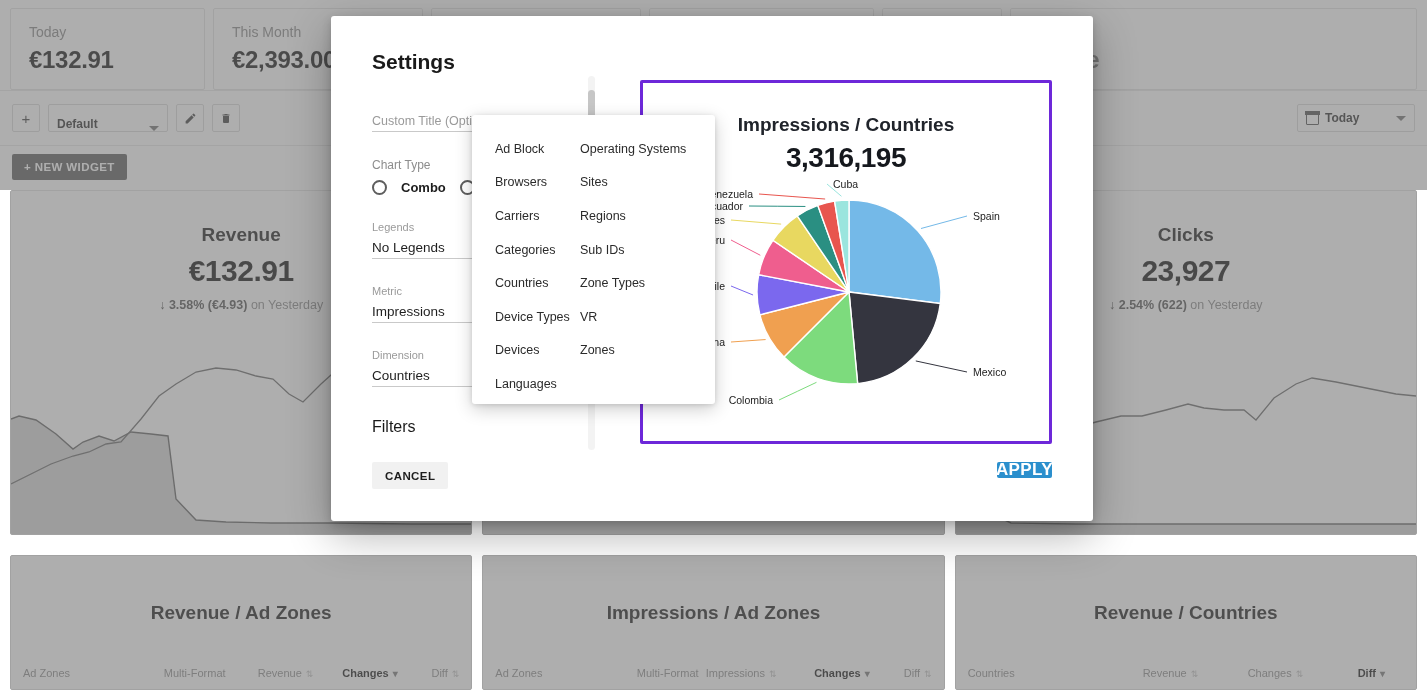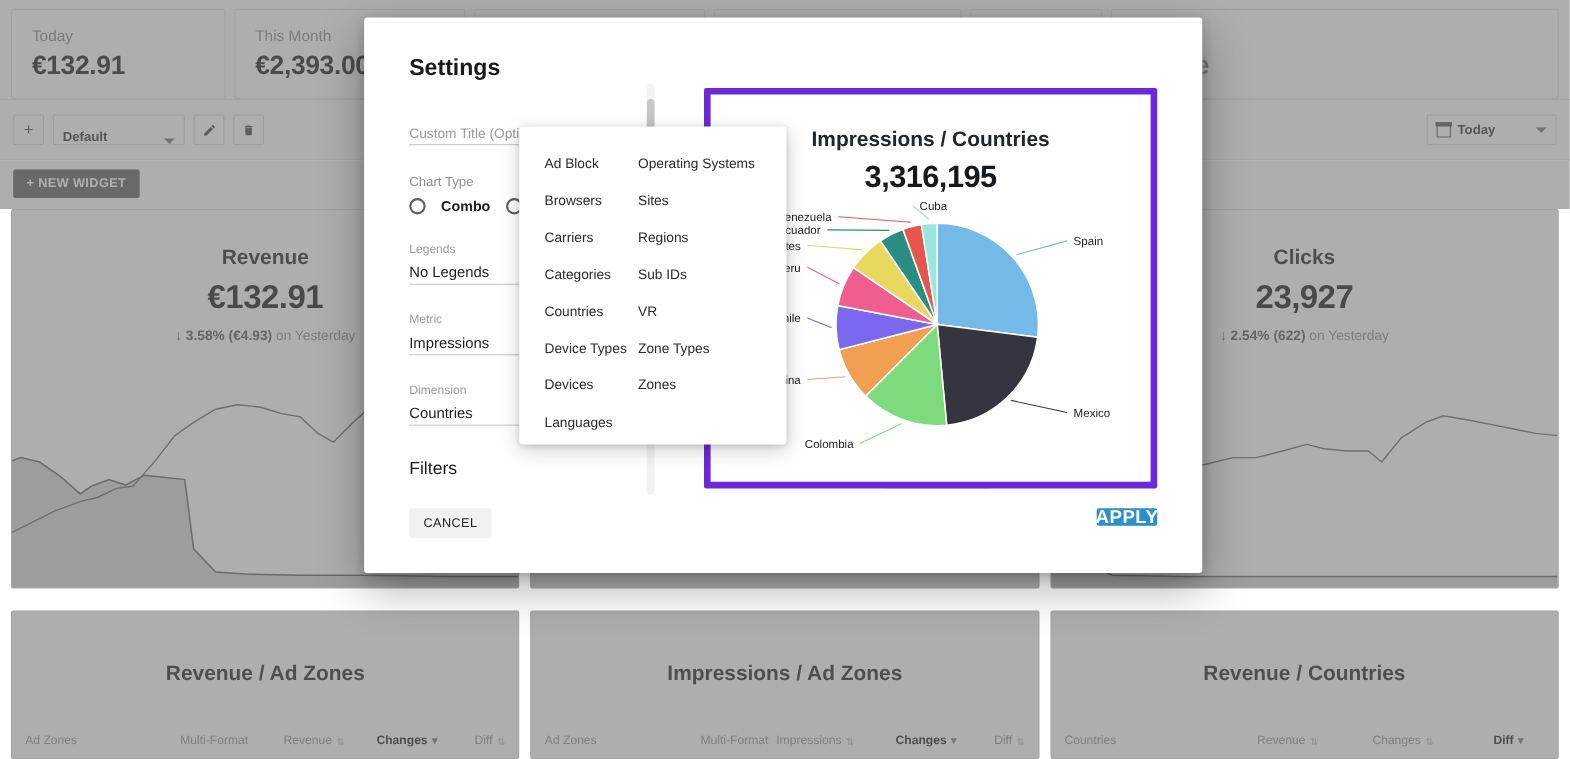--- a/index.html
+++ b/index.html
@@ -125,36 +125,36 @@
   .rlabel { font-size: 13px; font-weight: bold; color: #1d1d1d; }
   .m-filters { position: absolute; left: 41px; top: 402px; font-size: 16px; font-weight: normal; color: #1a1a1a; }
   .addfilter {
     position: absolute; left: 472px; top: 402px; height: 26px; padding: 0 11px;
     border: 1px solid #dcdcdc; border-radius: 2px; background: #fff;
     display: flex; align-items: center; font-size: 11px; font-weight: bold; color: #1d1d1d;
   }
   .m-cancel {
     position: absolute; left: 41px; top: 446px; height: 27px; padding: 0 13px;
     background: #f1f1f1; border-radius: 2px; display: flex; align-items: center;
-    font-size: 11.5px; font-weight: normal; color: #1d1d1d; letter-spacing: .4px;
+    font-size: 11.5px; font-weight: bold; color: #1d1d1d; letter-spacing: .4px;
   }
   .m-apply {
     position: absolute; left: 666px; top: 446px; width: 55px; height: 16px;
     background: #2b8fcd; border-radius: 2px; display: flex; align-items: center; justify-content: center;
     font-size: 17px; font-weight: bold; color: #fff; letter-spacing: .4px;
   }
 
   
   .m-scrollbar { position: absolute; left: 257px; top: 60px; width: 7px; height: 374px; background: #f3f3f3; border-radius: 4px; }
   .m-scrollthumb { position: absolute; left: 0; top: 14px; width: 7px; height: 290px; background: #c6c6c6; border-radius: 4px; }
 
   
   .m-preview {
     position: absolute; left: 309px; top: 64px; width: 412px; height: 364px;
-    border: 6px solid #6d28d9; border-radius: 2px; background: #fff;
+    border: 3px solid #6d28d9; border-radius: 2px; background: #fff;
   }
   .p-title { text-align: center; font-size: 19px; font-weight: bold; color: #20242b; margin-top: 31px; }
   .p-value { text-align: center; font-size: 28px; font-weight: bold; color: #15181d; margin-top: 6px; letter-spacing: -.5px;}
 
   
   #dropdown {
     position: absolute; left: 141px; top: 99px; width: 243px; height: 289px;
     background: #fff; border-radius: 3px;
     box-shadow: 0 5px 18px rgba(0,0,0,.20), 0 1px 5px rgba(0,0,0,.13);
     padding: 17px 0 0 0;
@@ -428,20 +428,20 @@
           <div class="dd-item">Countries</div>
           <div class="dd-item">Device Types</div>
           <div class="dd-item">Devices</div>
           <div class="dd-item">Languages</div>
         </div>
         <div class="dd-col c2">
           <div class="dd-item">Operating Systems</div>
           <div class="dd-item">Sites</div>
           <div class="dd-item">Regions</div>
           <div class="dd-item">Sub IDs</div>
+          <div class="dd-item">Zone Types</div>
           <div class="dd-item">VR</div>
-          <div class="dd-item">Zone Types</div>
           <div class="dd-item">Zones</div>
         </div>
       </div>
     </div>
   </div>
 </div>
 
 </body></html>

